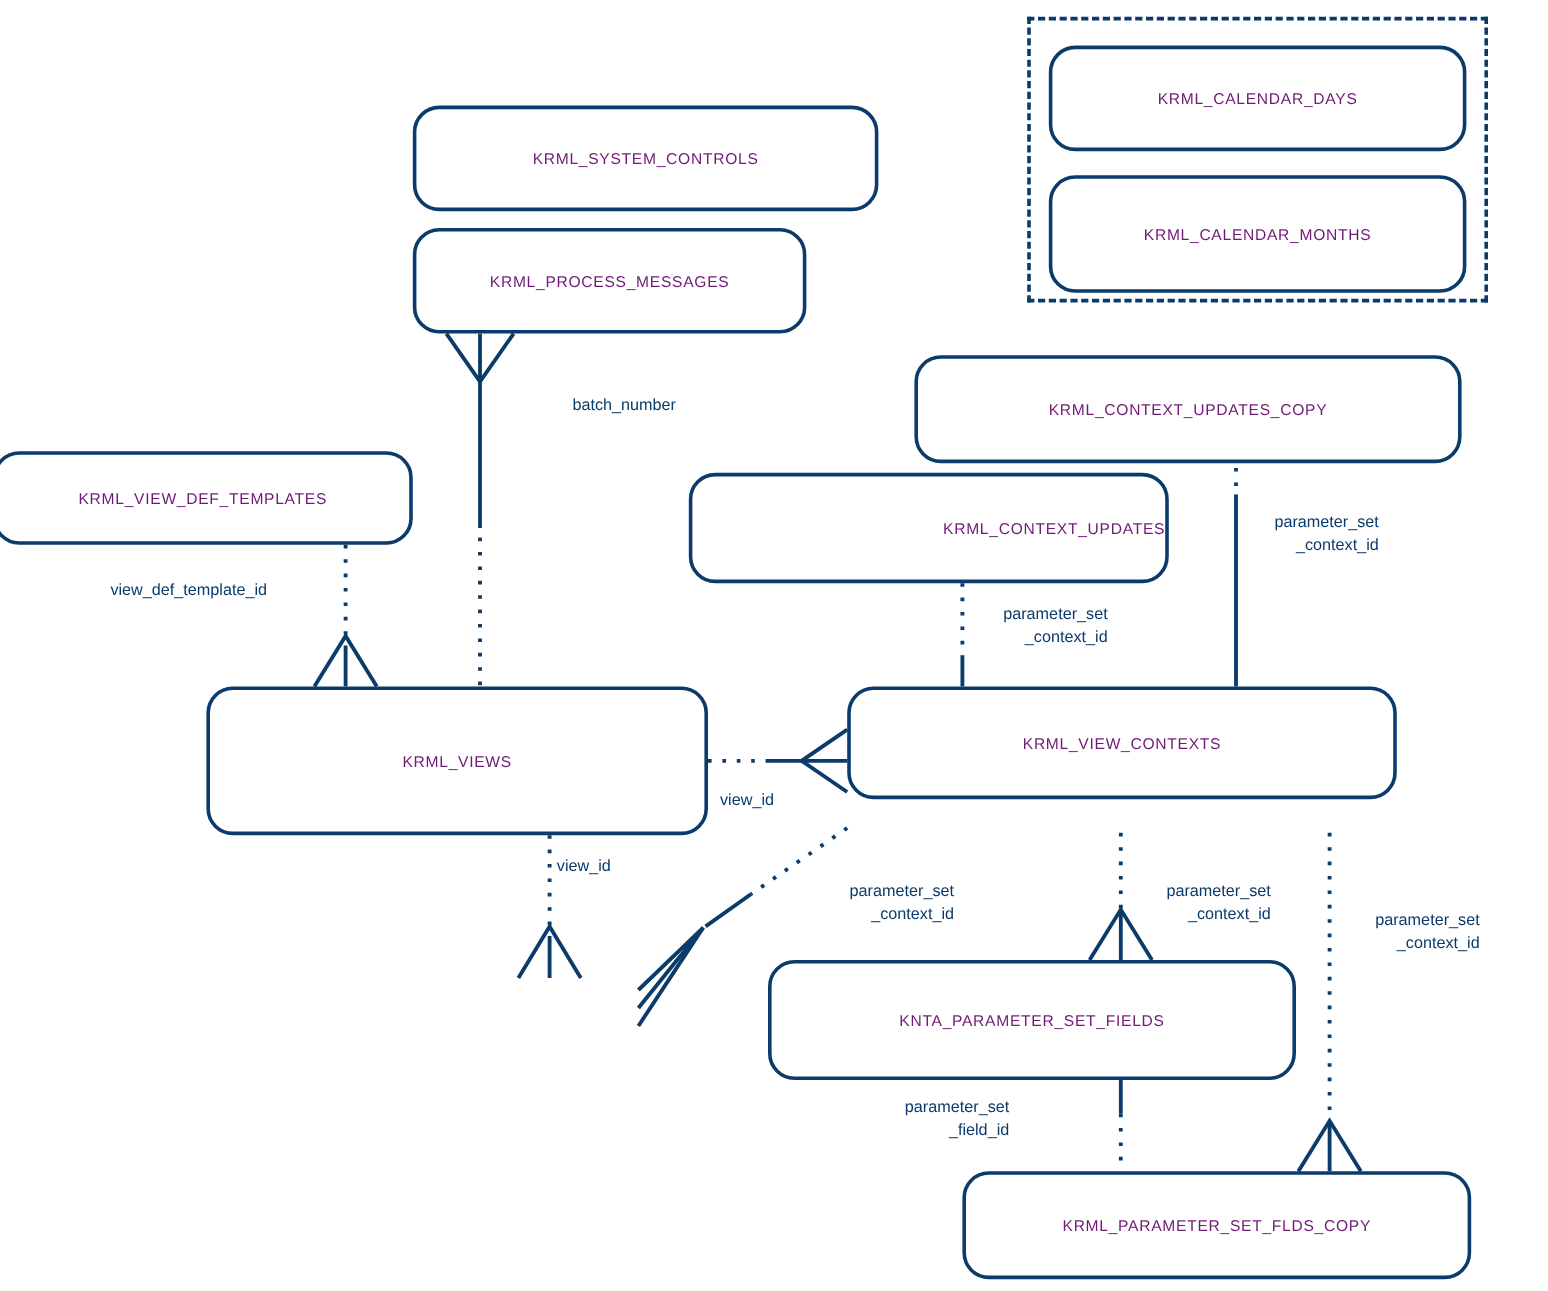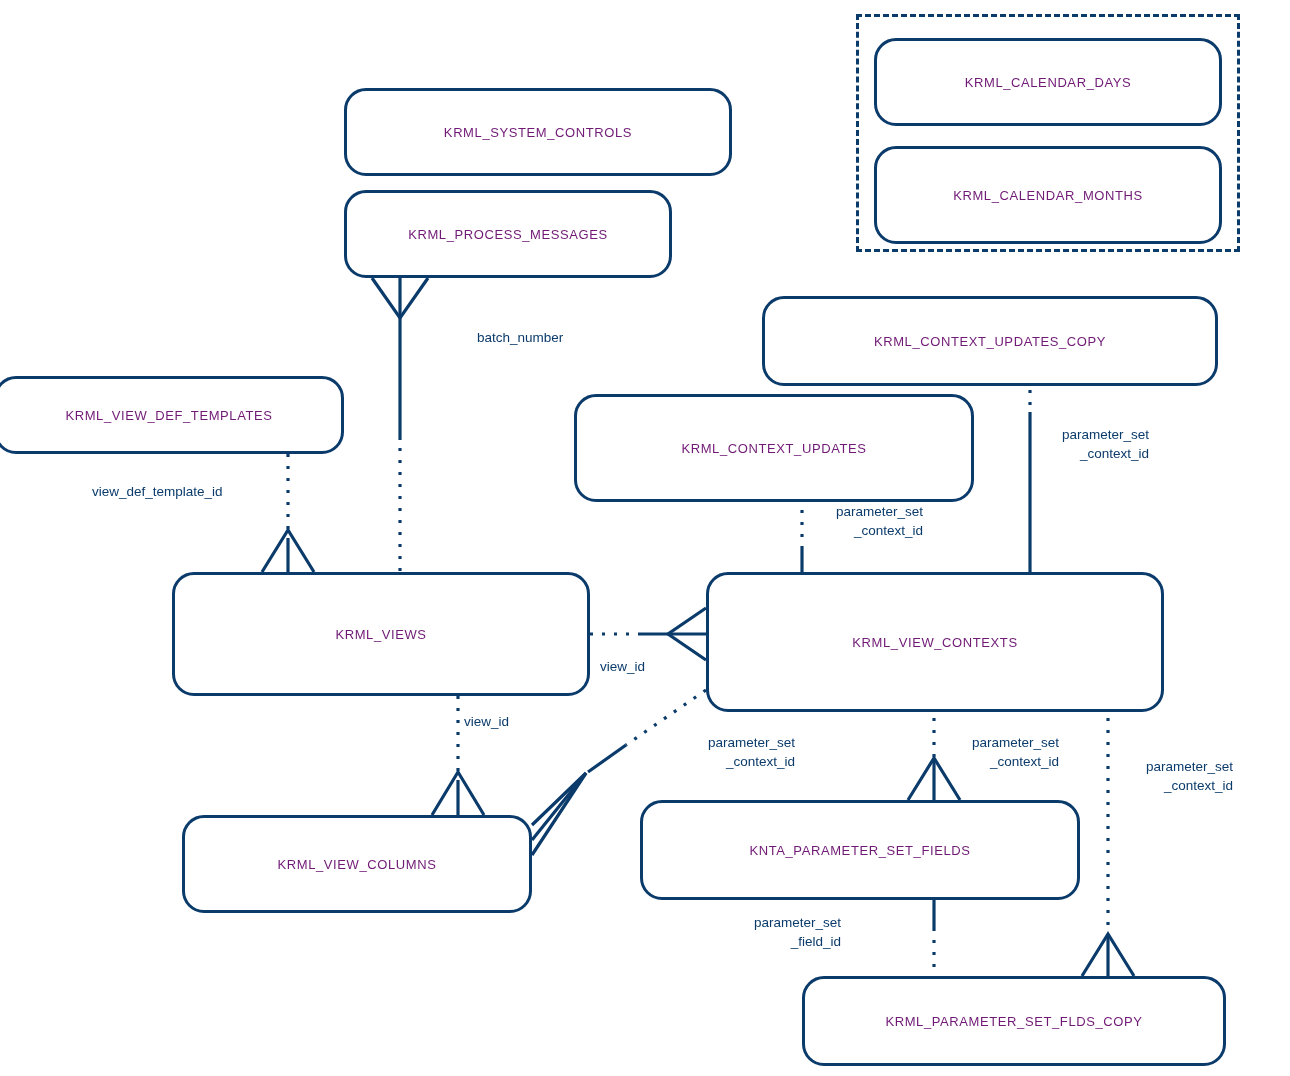--- a/index.html
+++ b/index.html
@@ -153,31 +153,28 @@
   </div>
   <div class="entity" style="left: 874px; top: 146px; width: 348px; height: 98px;">
     <span class="entity-label">KRML_CALENDAR_MONTHS</span>
   </div>
   <div class="entity" style="left: 762px; top: 296px; width: 456px; height: 90px;">
     <span class="entity-label">KRML_CONTEXT_UPDATES_COPY</span>
   </div>
   <div class="entity" style="left: -6px; top: 376px; width: 350px; height: 78px;">
     <span class="entity-label">KRML_VIEW_DEF_TEMPLATES</span>
   </div>
-  <div class="entity" style="left: 574px; top: 394px; width: 400px; height: 108px;">
+  <div class="entity" style="left: 574px; top: 394px; width: 400px; height: 92px; justify-content: flex-end;">
     <span class="entity-label">KRML_CONTEXT_UPDATES</span>
   </div>
   <div class="entity" style="left: 172px; top: 572px; width: 418px; height: 124px;">
     <span class="entity-label">KRML_VIEWS</span>
   </div>
-  <div class="entity" style="left: 706px; top: 572px; width: 458px; height: 140px;">
+  <div class="entity" style="left: 706px; top: 572px; width: 458px; height: 94px;">
     <span class="entity-label">KRML_VIEW_CONTEXTS</span>
-  </div>
-  <div class="entity" style="left: 182px; top: 815px; width: 350px; height: 98px;">
-    <span class="entity-label">KRML_VIEW_COLUMNS</span>
   </div>
   <div class="entity" style="left: 640px; top: 800px; width: 440px; height: 100px;">
     <span class="entity-label">KNTA_PARAMETER_SET_FIELDS</span>
   </div>
   <div class="entity" style="left: 802px; top: 976px; width: 424px; height: 90px;">
     <span class="entity-label">KRML_PARAMETER_SET_FLDS_COPY</span>
   </div>
 
   <div class="edge-label" style="left: 458px; top: 328px; padding-left: 19px;">batch_number</div>
   <div class="edge-label" style="left: 92px; top: 482px;">view_def_template_id</div>

